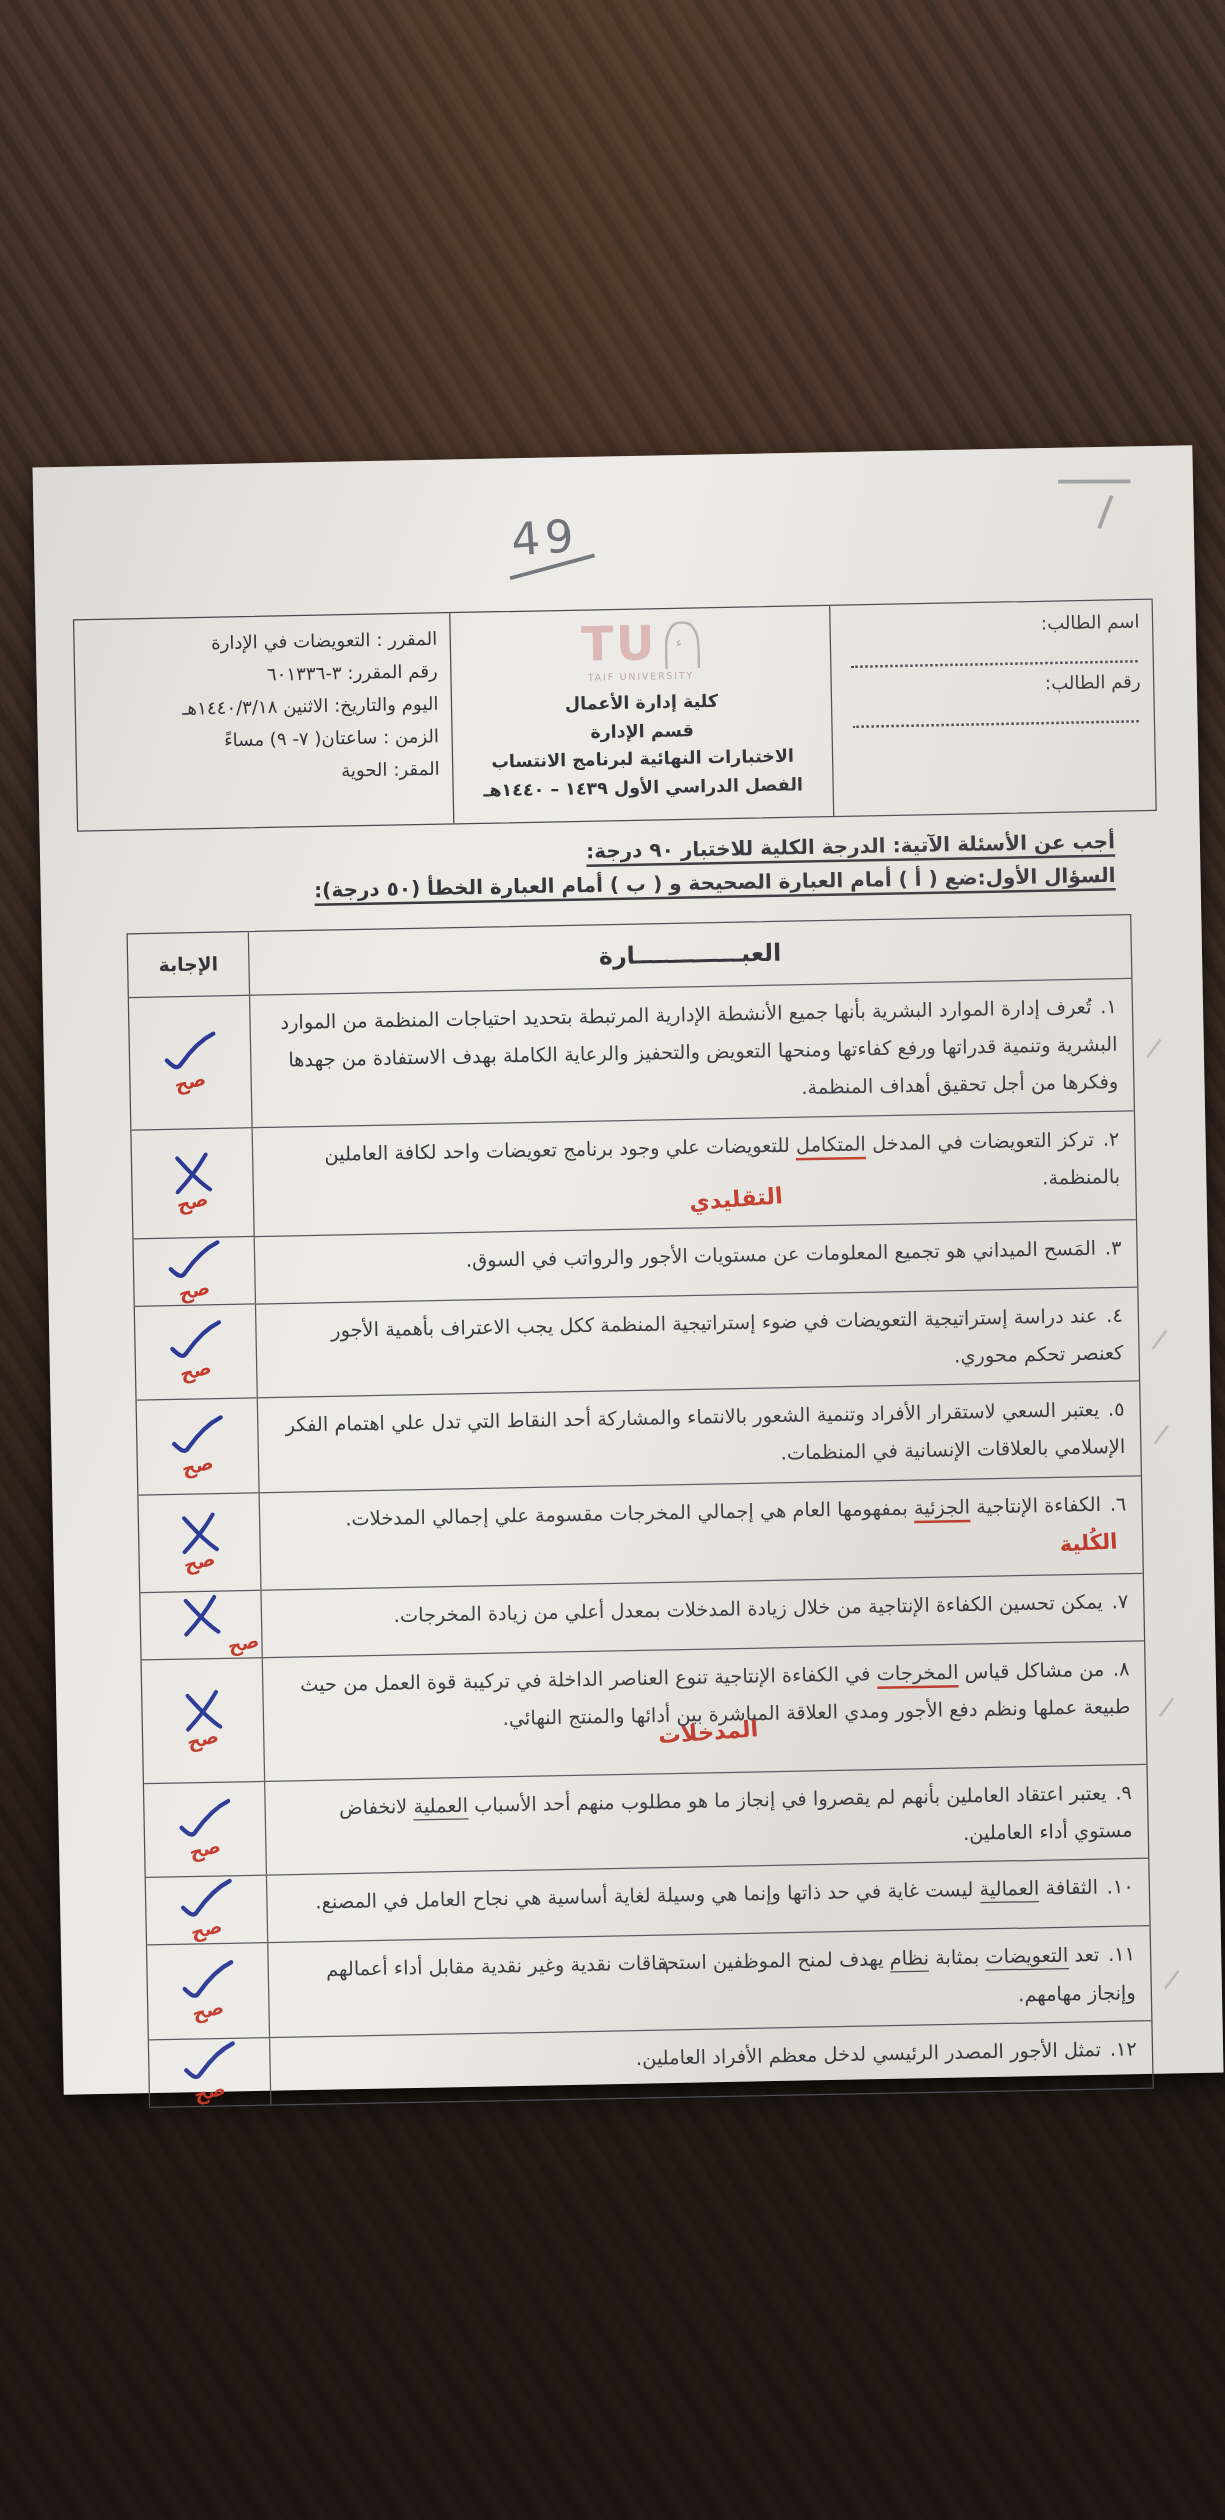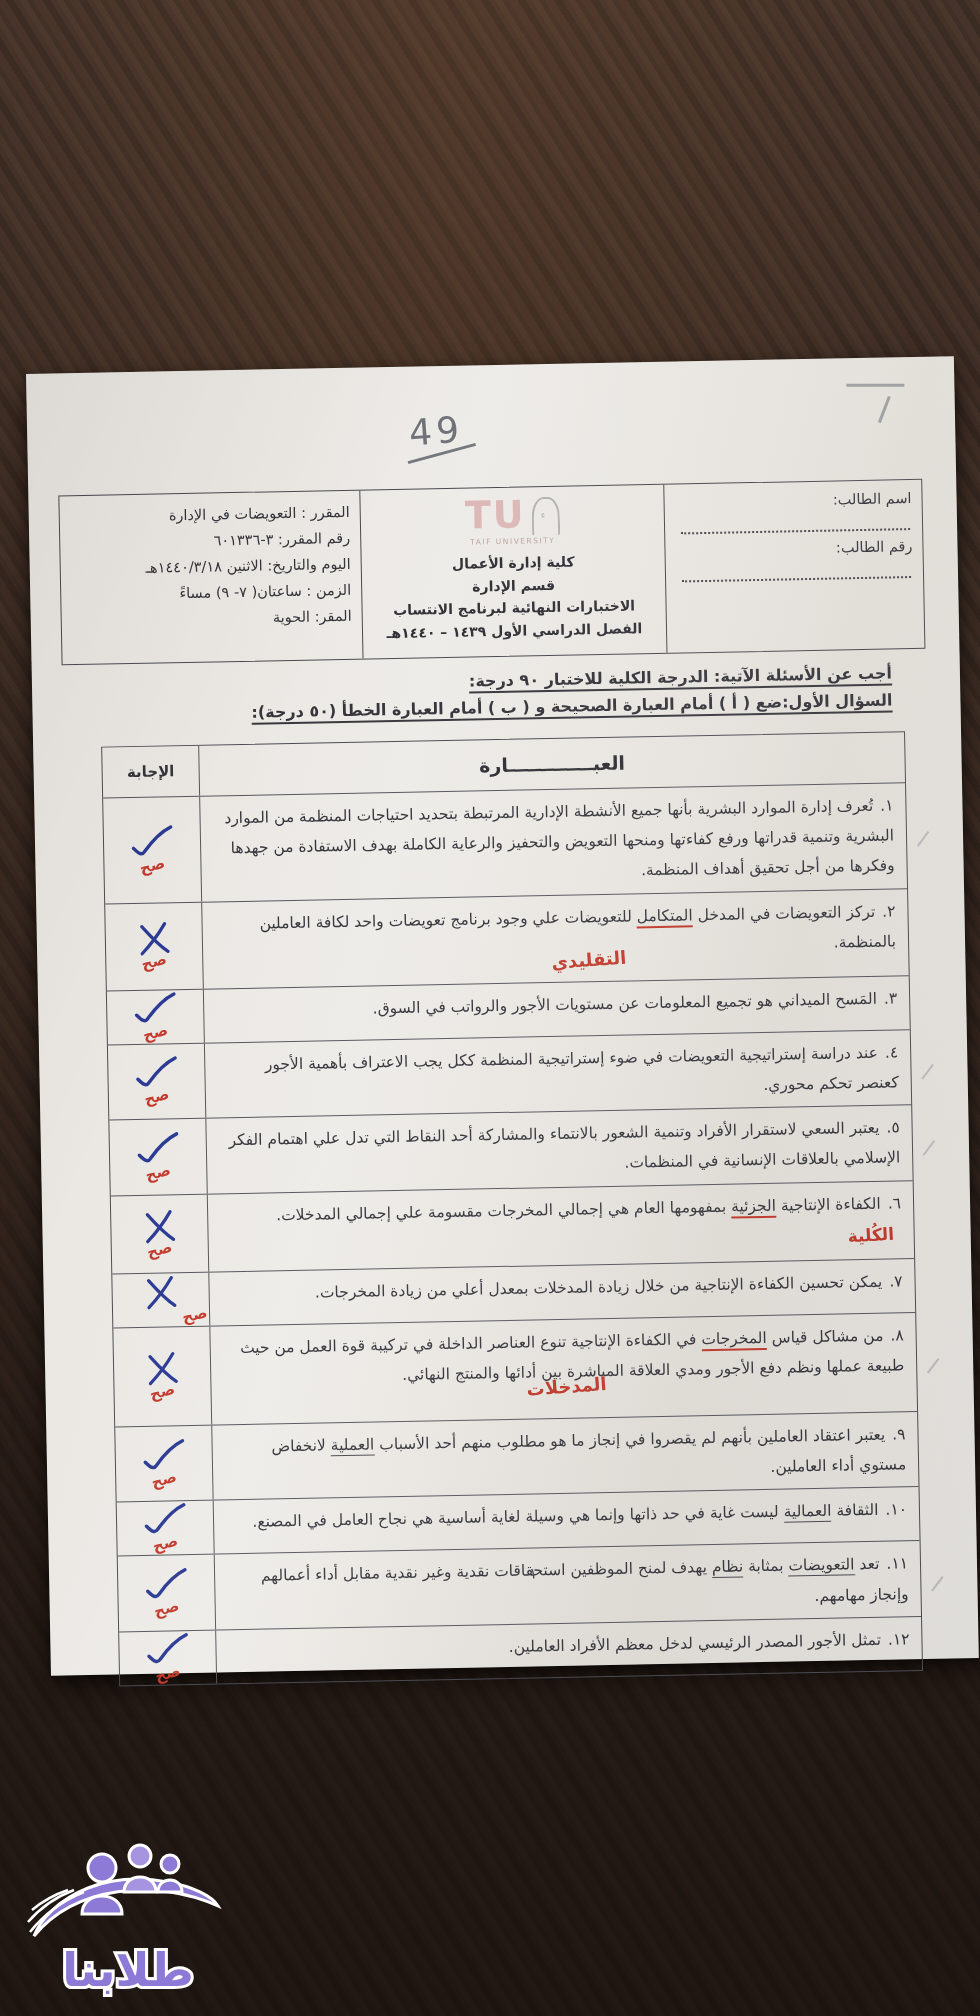--- a/index.html
+++ b/index.html
@@ -250,31 +250,14 @@
               </svg>
               <span class="red-note">صح</span>
             </div>
           </div>
         </div>
     </div>
 
     <div class="pagenum">١</div>
   </div>
 
-  <div class="watermark">
-    <svg width="215" height="175" viewBox="0 0 215 175">
-      <g>
-        <path d="M14 102 C55 52 135 44 198 72 C186 52 120 34 68 54 C38 66 20 86 14 102 Z" fill="#8d7ad6" stroke="#ffffff" stroke-width="3"></path>
-        <path d="M10 98 C26 78 44 66 64 58" fill="none" stroke="#ffffff" stroke-width="2.5"></path>
-        <path d="M8 88 C22 72 38 62 54 56" fill="none" stroke="#ffffff" stroke-width="2.5"></path>
-        <path d="M12 76 C24 66 36 60 48 56" fill="none" stroke="#ffffff" stroke-width="2.5"></path>
-        <circle cx="82" cy="34" r="14" fill="#8d7ad6" stroke="#ffffff" stroke-width="3"></circle>
-        <path d="M62 80 C62 56 102 56 102 80 Z" fill="#8d7ad6" stroke="#ffffff" stroke-width="3"></path>
-        <circle cx="120" cy="22" r="11" fill="#a694e0" stroke="#ffffff" stroke-width="3"></circle>
-        <path d="M104 58 C104 38 136 38 136 58 Z" fill="#a694e0" stroke="#ffffff" stroke-width="3"></path>
-        <circle cx="150" cy="30" r="9" fill="#8d7ad6" stroke="#ffffff" stroke-width="3"></circle>
-        <path d="M138 58 C138 42 162 42 162 58 Z" fill="#8d7ad6" stroke="#ffffff" stroke-width="3"></path>
-      </g>
-      <text x="108" y="152" text-anchor="middle" font-family="DejaVu Sans, sans-serif" font-size="46" font-weight="bold" fill="#8d7ad6" stroke="#ffffff" stroke-width="6" paint-order="stroke">طلابنا</text>
-    </svg>
-  </div>
 
 </div>
 
 </body></html>

